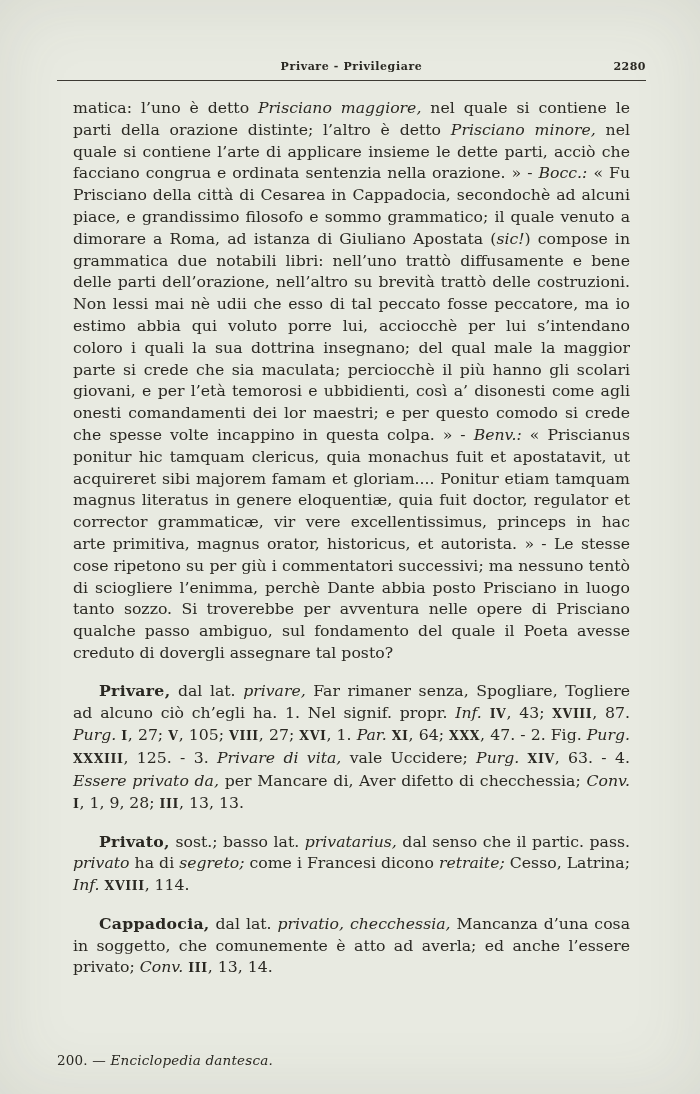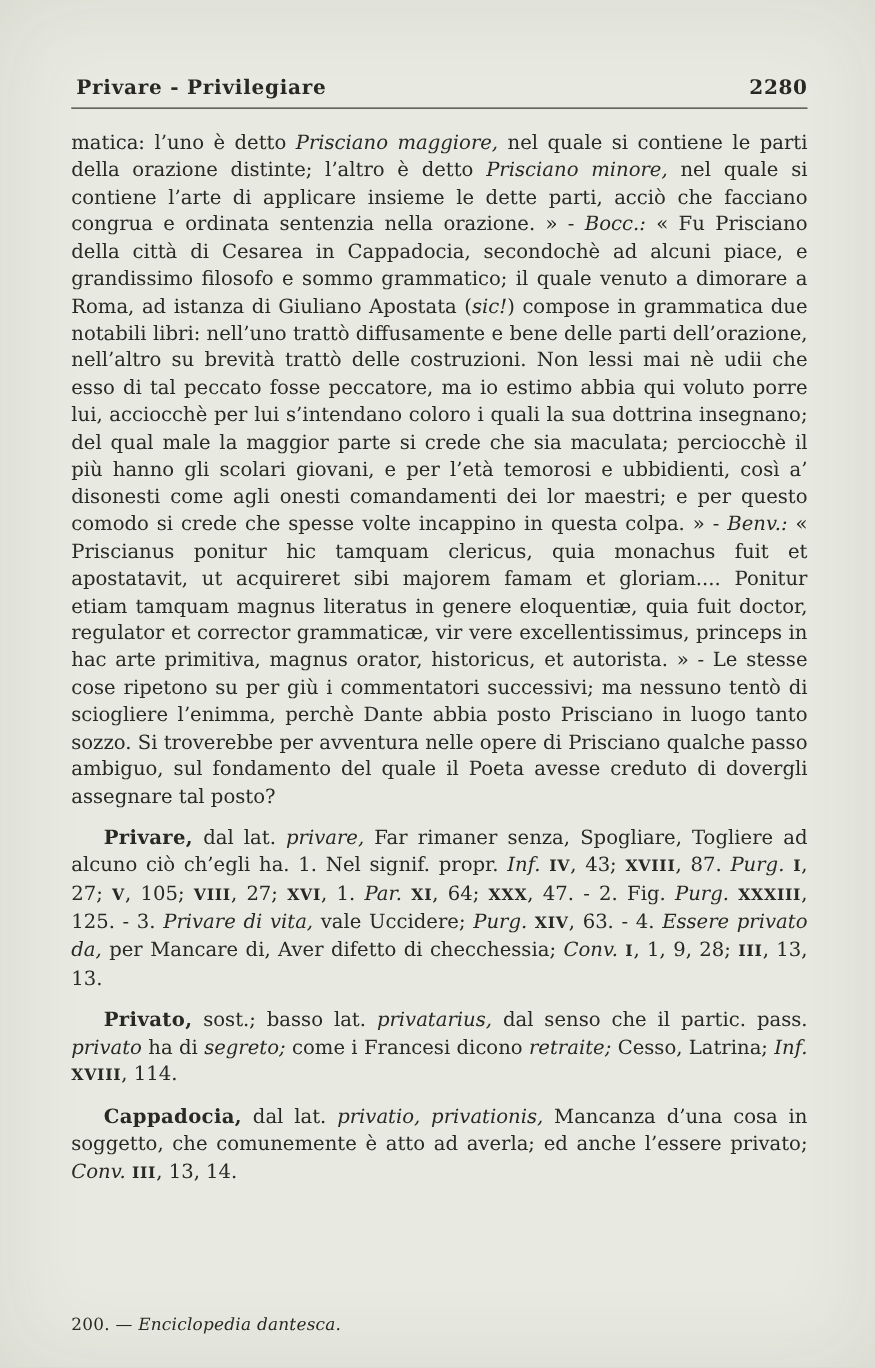--- a/index.html
+++ b/index.html
@@ -15,40 +15,40 @@
     background:var(--paper);
     color:var(--ink);
     font-family:"DejaVu Serif", serif;
     position:relative;
     padding:60px 54px 28px 57px;
     box-shadow:inset 0 0 70px rgba(70,68,55,0.10);
     overflow:hidden;
   }
   .running-head{
     position:relative;
-    text-align:left;
+    text-align:center;
     font-weight:bold;
-    font-size:16px;
+    font-size:11px;
     letter-spacing:0.6px;
     padding:0 4px 7px 4px;
     border-bottom:1px solid var(--rule);
     margin-bottom:16px;
   }
   .page-number{
     position:absolute;
     right:0;top:0;
     font-weight:bold;
     letter-spacing:0.5px;
   }
   .text-block{
     font-size:15.7px;
     line-height:21.8px;
     text-align:justify;
   }
-  .text-block p{margin:0;}
+  .text-block p{margin:16px;}
   .text-block p.entry{margin-top:11px;text-indent:26px;}
   .it{font-style:italic;text-align:center;}
   .bd{font-weight:bold;letter-spacing:0.3px;}
   .sc{font-size:0.8em;letter-spacing:0.6px;font-weight:bold;}
   .footer{
     position:absolute;
     left:57px;
     bottom:26px;
     font-size:13.5px;
     letter-spacing:0.2px;
@@ -61,18 +61,18 @@
 
   <div class="running-head">
     <span>Privare - Privilegiare</span>
     <span class="page-number">2280</span>
   </div>
 
   <div class="text-block">
       <p><span>matica: l’uno è detto </span><span class="it">Prisciano maggiore,</span><span> nel quale si contiene le parti della orazione distinte; l’altro è detto </span><span class="it">Prisciano minore,</span><span> nel quale si contiene l’arte di applicare insieme le dette parti, acciò che facciano congrua e ordinata sentenzia nella orazione. » - </span><span class="it">Bocc.:</span><span> « Fu Prisciano della città di Cesarea in Cappadocia, secondochè ad alcuni piace, e grandissimo filosofo e sommo grammatico; il quale venuto a dimorare a Roma, ad istanza di Giuliano Apostata (</span><span class="it">sic!</span><span>) compose in grammatica due notabili libri: nell’uno trattò diffusamente e bene delle parti dell’orazione, nell’altro su brevità trattò delle costruzioni. Non lessi mai nè udii che esso di tal peccato fosse peccatore, ma io estimo abbia qui voluto porre lui, acciocchè per lui s’intendano coloro i quali la sua dottrina insegnano; del qual male la maggior parte si crede che sia maculata; perciocchè il più hanno gli scolari giovani, e per l’età temorosi e ubbidienti, così a’ disonesti come agli onesti comandamenti dei lor maestri; e per questo comodo si crede che spesse volte incappino in questa colpa. » - </span><span class="it">Benv.:</span><span> « Priscianus ponitur hic tamquam clericus, quia monachus fuit et apostatavit, ut acquireret sibi majorem famam et gloriam.... Ponitur etiam tamquam magnus literatus in genere eloquentiæ, quia fuit doctor, regulator et corrector grammaticæ, vir vere excellentissimus, princeps in hac arte primitiva, magnus orator, historicus, et autorista. » - Le stesse cose ripetono su per giù i commentatori successivi; ma nessuno tentò di sciogliere l’enimma, perchè Dante abbia posto Prisciano in luogo tanto sozzo. Si troverebbe per avventura nelle opere di Prisciano qualche passo ambiguo, sul fondamento del quale il Poeta avesse creduto di dovergli assegnare tal posto?</span></p>
       <p class="entry"><span class="bd">Privare,</span><span> dal lat. </span><span class="it">privare,</span><span> Far rimaner senza, Spogliare, Togliere ad alcuno ciò ch’egli ha. 1. Nel signif. propr. </span><span class="it">Inf.</span><span> </span><span class="sc">IV</span><span>, 43; </span><span class="sc">XVIII</span><span>, 87. </span><span class="it">Purg.</span><span> </span><span class="sc">I</span><span>, 27; </span><span class="sc">V</span><span>, 105; </span><span class="sc">VIII</span><span>, 27; </span><span class="sc">XVI</span><span>, 1. </span><span class="it">Par.</span><span> </span><span class="sc">XI</span><span>, 64; </span><span class="sc">XXX</span><span>, 47. - 2. Fig. </span><span class="it">Purg.</span><span> </span><span class="sc">XXXIII</span><span>, 125. - 3. </span><span class="it">Privare di vita,</span><span> vale Uccidere; </span><span class="it">Purg.</span><span> </span><span class="sc">XIV</span><span>, 63. - 4. </span><span class="it">Essere privato da,</span><span> per Mancare di, Aver difetto di checchessia; </span><span class="it">Conv.</span><span> </span><span class="sc">I</span><span>, 1, 9, 28; </span><span class="sc">III</span><span>, 13, 13.</span></p>
       <p class="entry"><span class="bd">Privato,</span><span> sost.; basso lat. </span><span class="it">privatarius,</span><span> dal senso che il partic. pass. </span><span class="it">privato</span><span> ha di </span><span class="it">segreto;</span><span> come i Francesi dicono </span><span class="it">retraite;</span><span> Cesso, Latrina; </span><span class="it">Inf.</span><span> </span><span class="sc">XVIII</span><span>, 114.</span></p>
-      <p class="entry"><span class="bd">Cappadocia,</span><span> dal lat. </span><span class="it">privatio, privationis,</span><span> Mancanza d’una cosa in soggetto, che comunemente è atto ad averla; ed anche l’essere privato; </span><span class="it">Conv.</span><span> </span><span class="sc">III</span><span>, 13, 14.</span></p>
+      <p class="entry"><span class="bd">Cappadocia,</span><span> dal lat. </span><span class="it">privatio, checchessia,</span><span> Mancanza d’una cosa in soggetto, che comunemente è atto ad averla; ed anche l’essere privato; </span><span class="it">Conv.</span><span> </span><span class="sc">III</span><span>, 13, 14.</span></p>
     </div>
 
   <div class="footer"><span>200. — </span><span class="it">Enciclopedia dantesca.</span></div>
 
 </div>
 
 </body></html>

